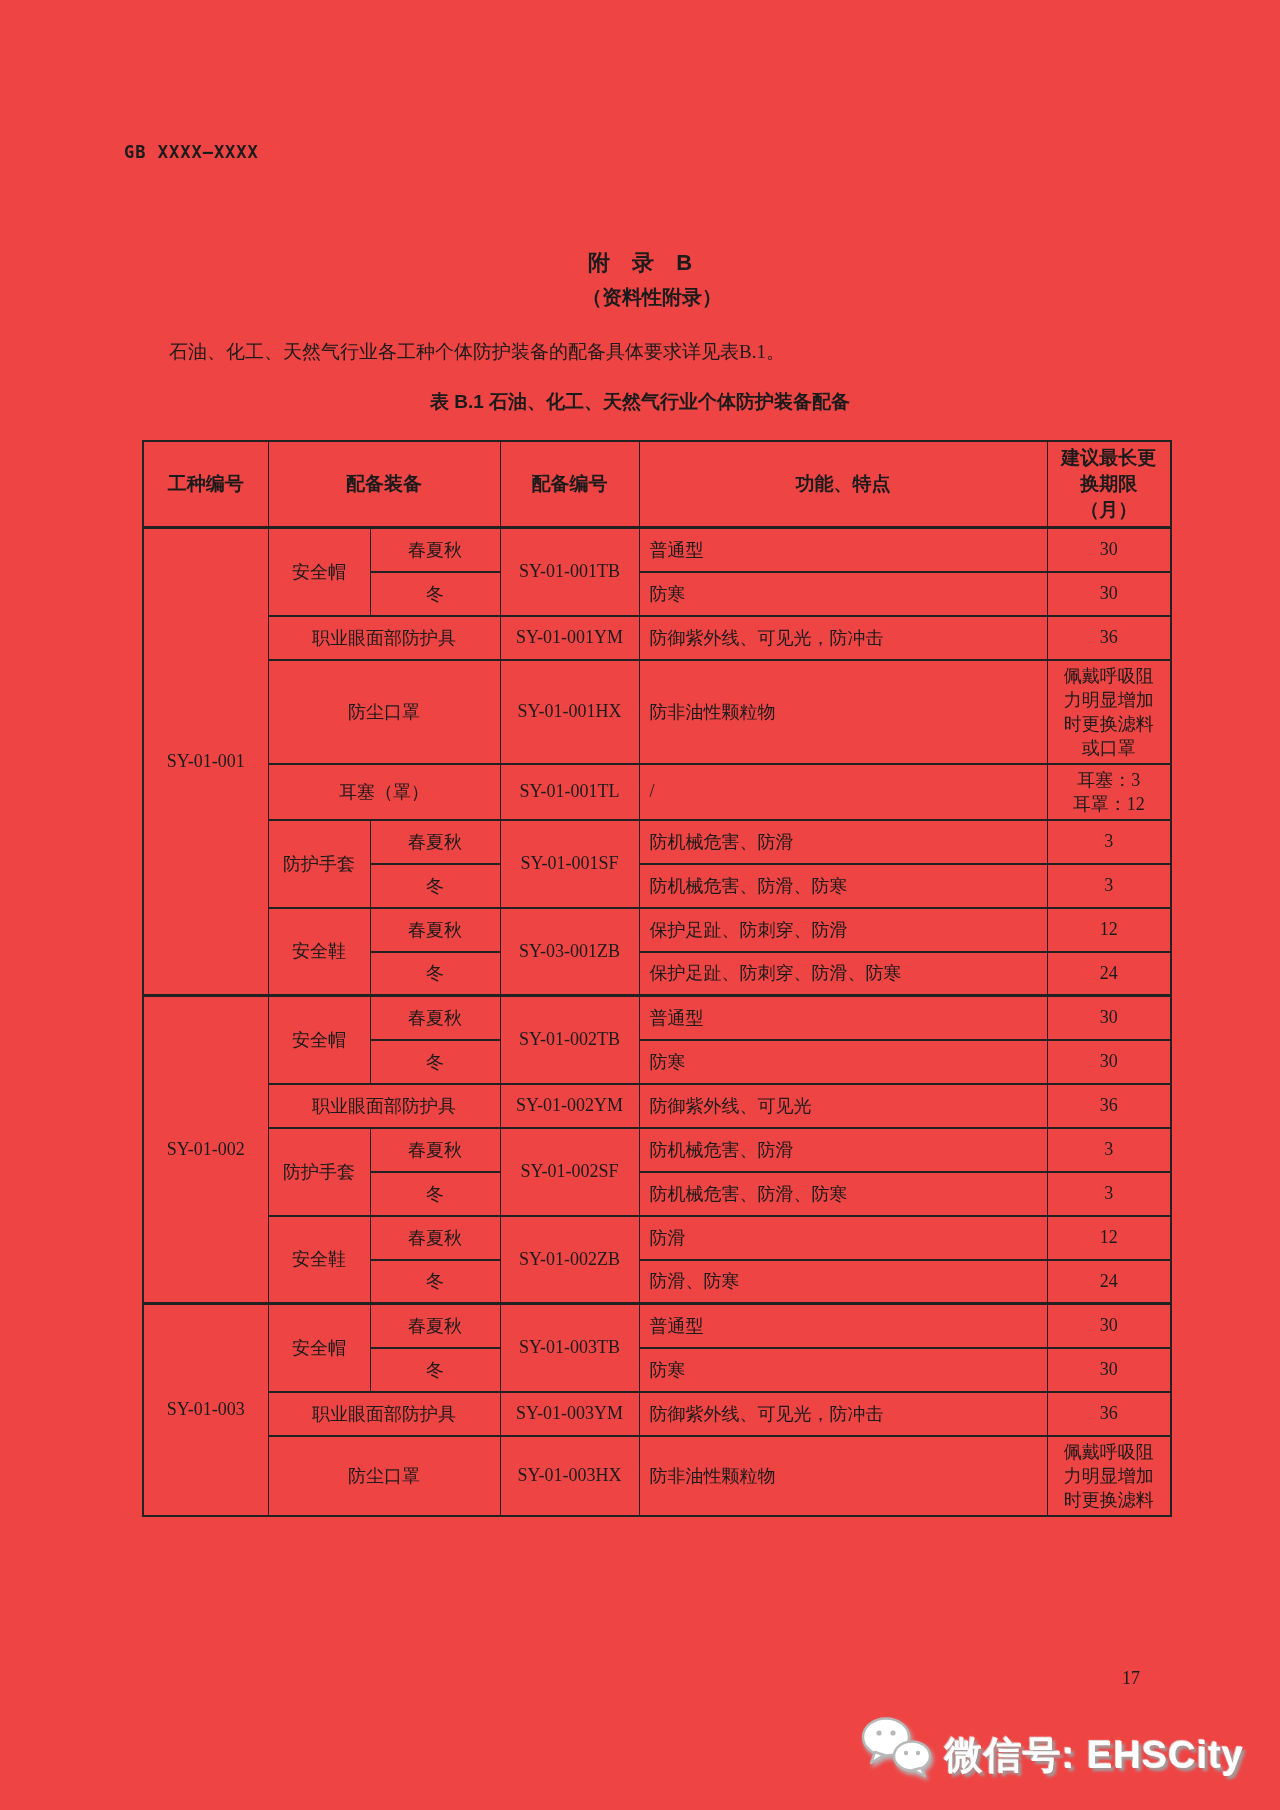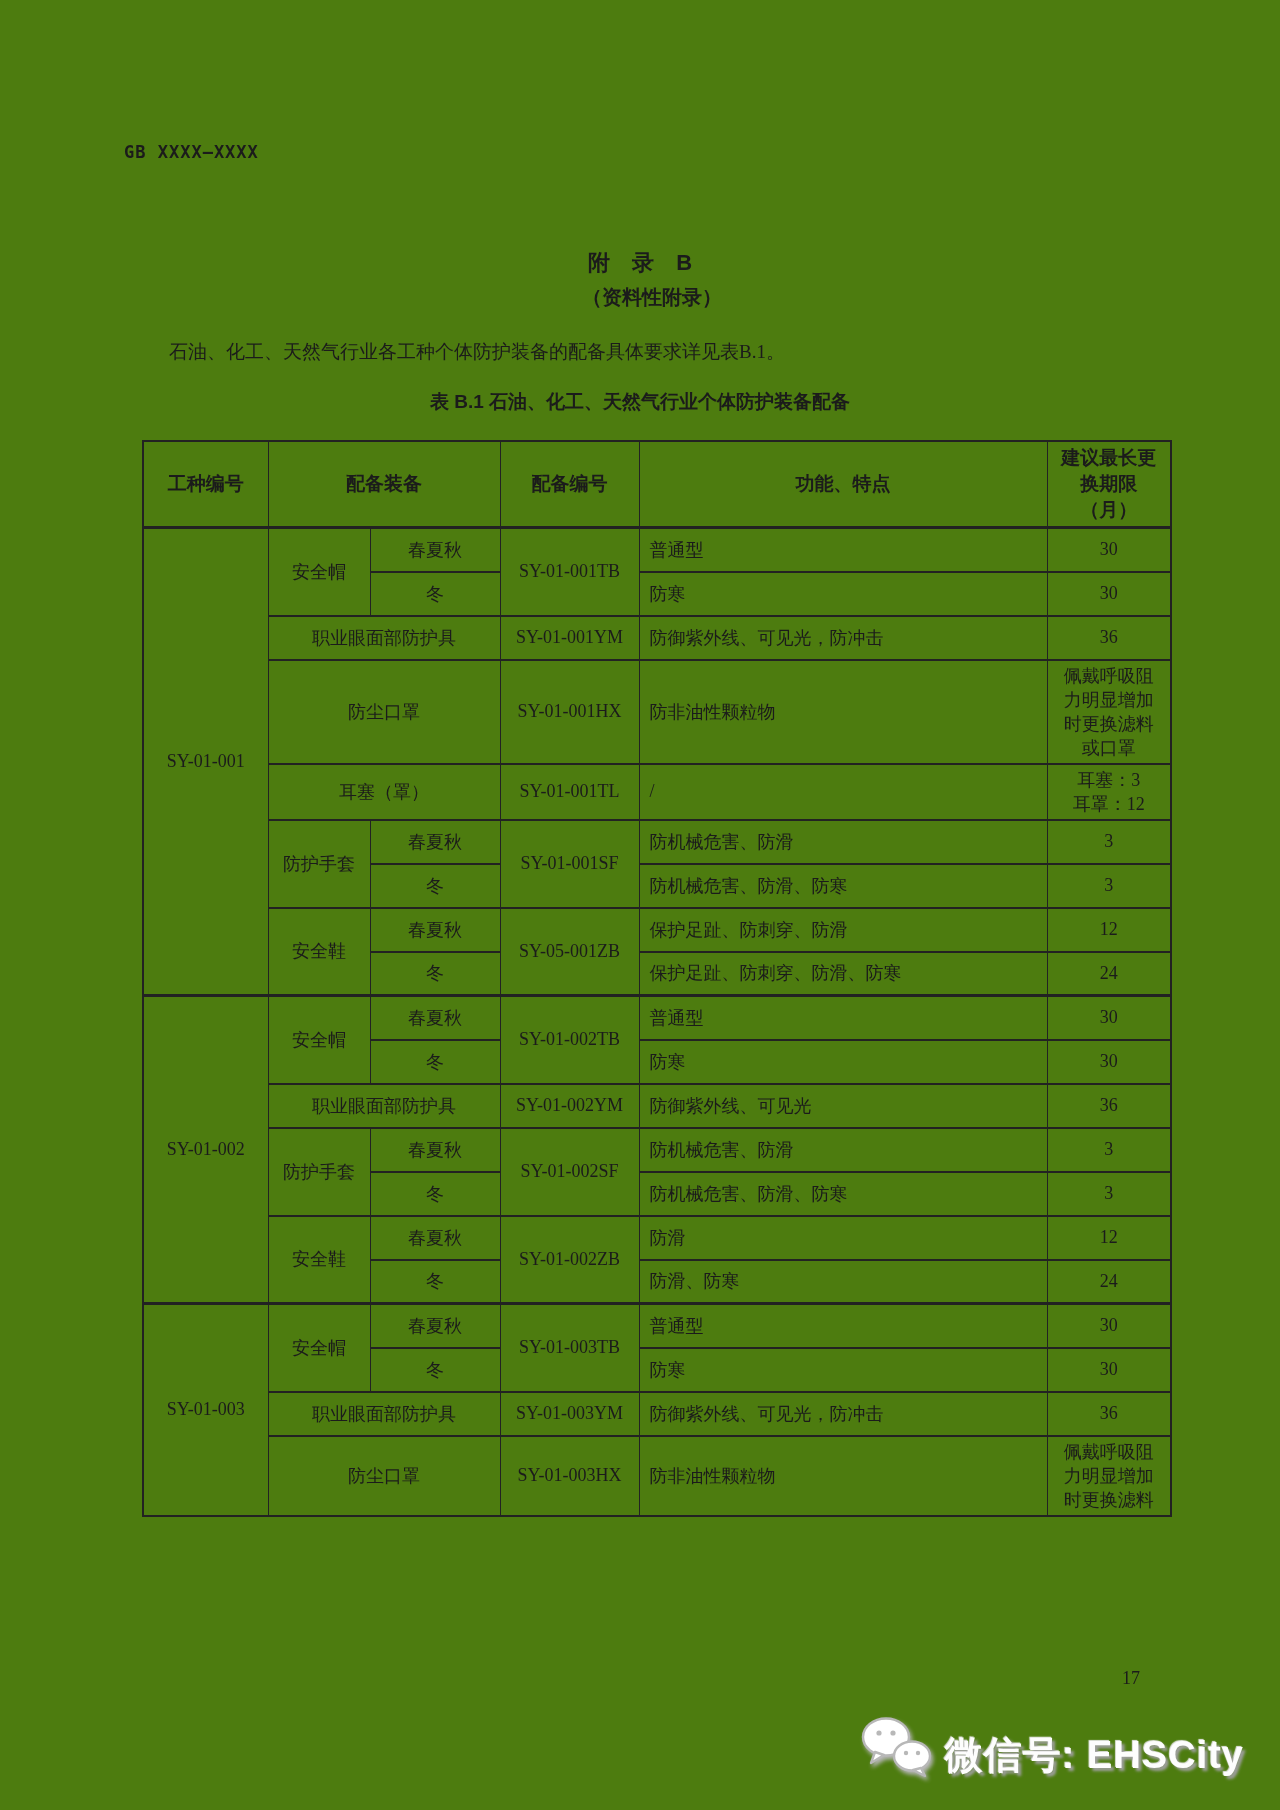--- a/index.html
+++ b/index.html
@@ -1,19 +1,19 @@
 <!DOCTYPE html>
 <html><head>
 <meta charset="utf-8">
 <style>
   html,body{margin:0;padding:0;background:#ffffff;}
   .page{
     position:relative;
     width:1280px;height:1810px;
-    background:#4d7c0f;
+    background:#ef4444;
     color:#1b1b1b;
     font-family:"Liberation Serif","DejaVu Serif",serif;
     overflow:hidden;
   }
   .doc-code{
     position:absolute;left:124px;top:142px;
     font-family:"DejaVu Sans Mono",monospace;
     font-size:17px;font-weight:bold;letter-spacing:1px;
   }
   .content{padding-top:246px;}
@@ -164,21 +164,21 @@
           <td>3</td>
         </tr>
         <tr>
           <td>冬</td>
           <td class="func">防机械危害、防滑、防寒</td>
           <td>3</td>
         </tr>
         <tr>
           <td rowspan="2">安全鞋</td>
           <td>春夏秋</td>
-          <td rowspan="2">SY-05-001ZB</td>
+          <td rowspan="2">SY-03-001ZB</td>
           <td class="func">保护足趾、防刺穿、防滑</td>
           <td>12</td>
         </tr>
         <tr>
           <td>冬</td>
           <td class="func">保护足趾、防刺穿、防滑、防寒</td>
           <td>24</td>
         </tr>
 
         <tr class="group-start">

